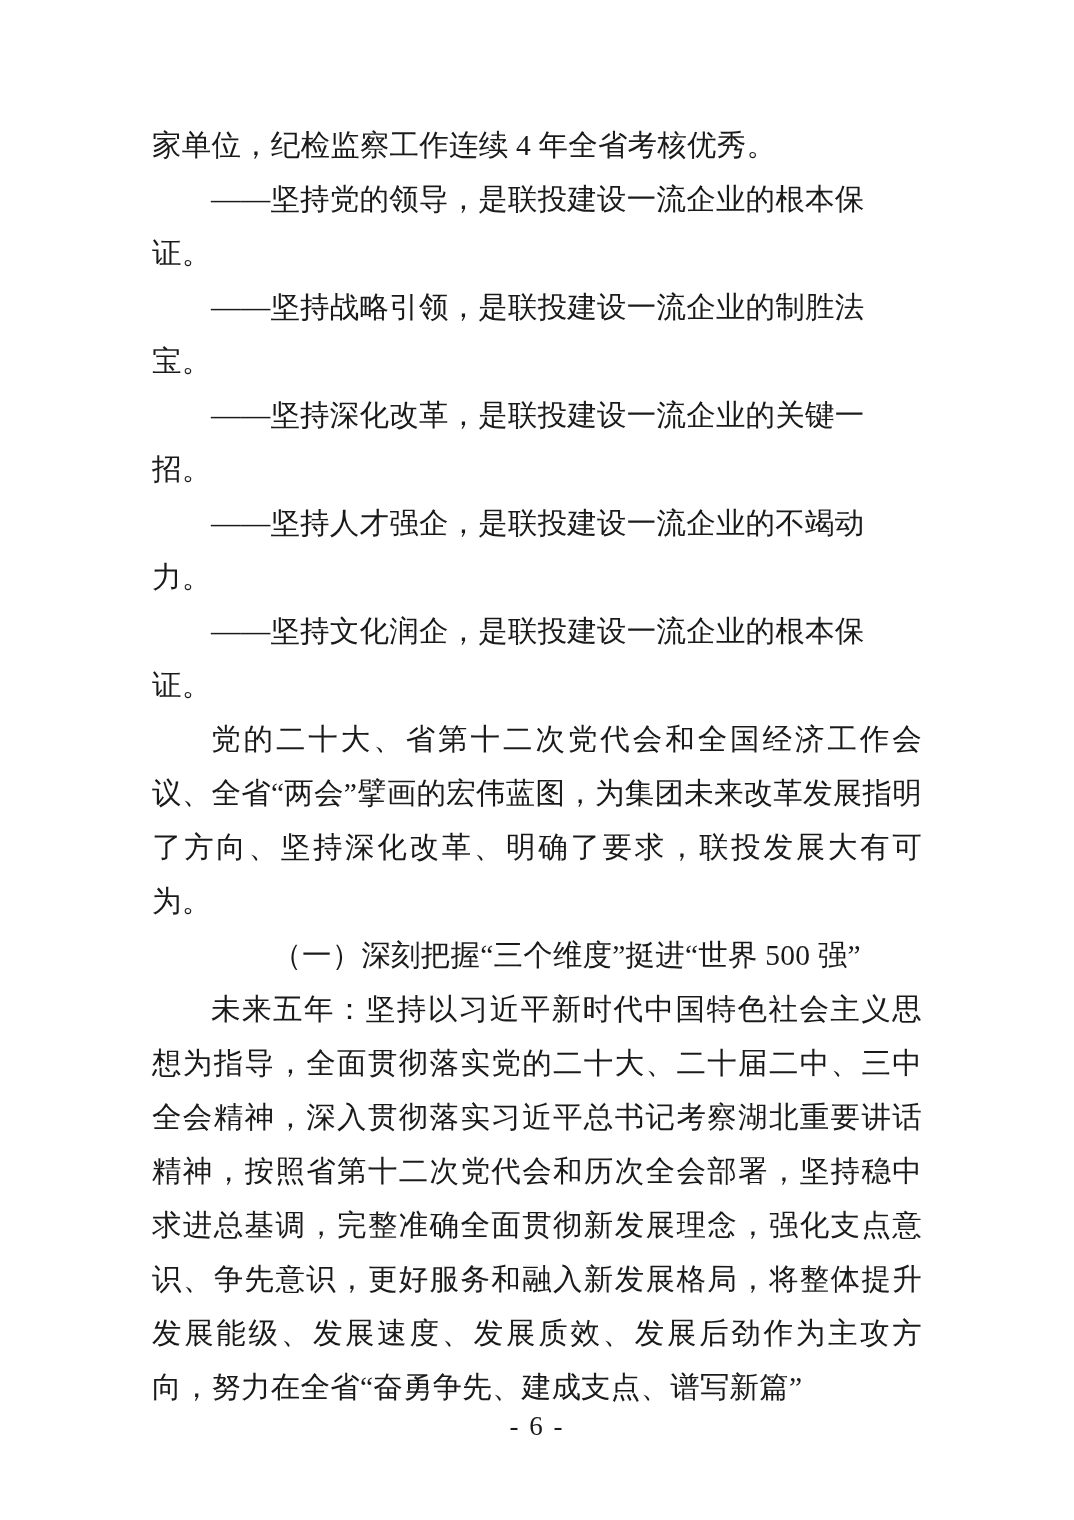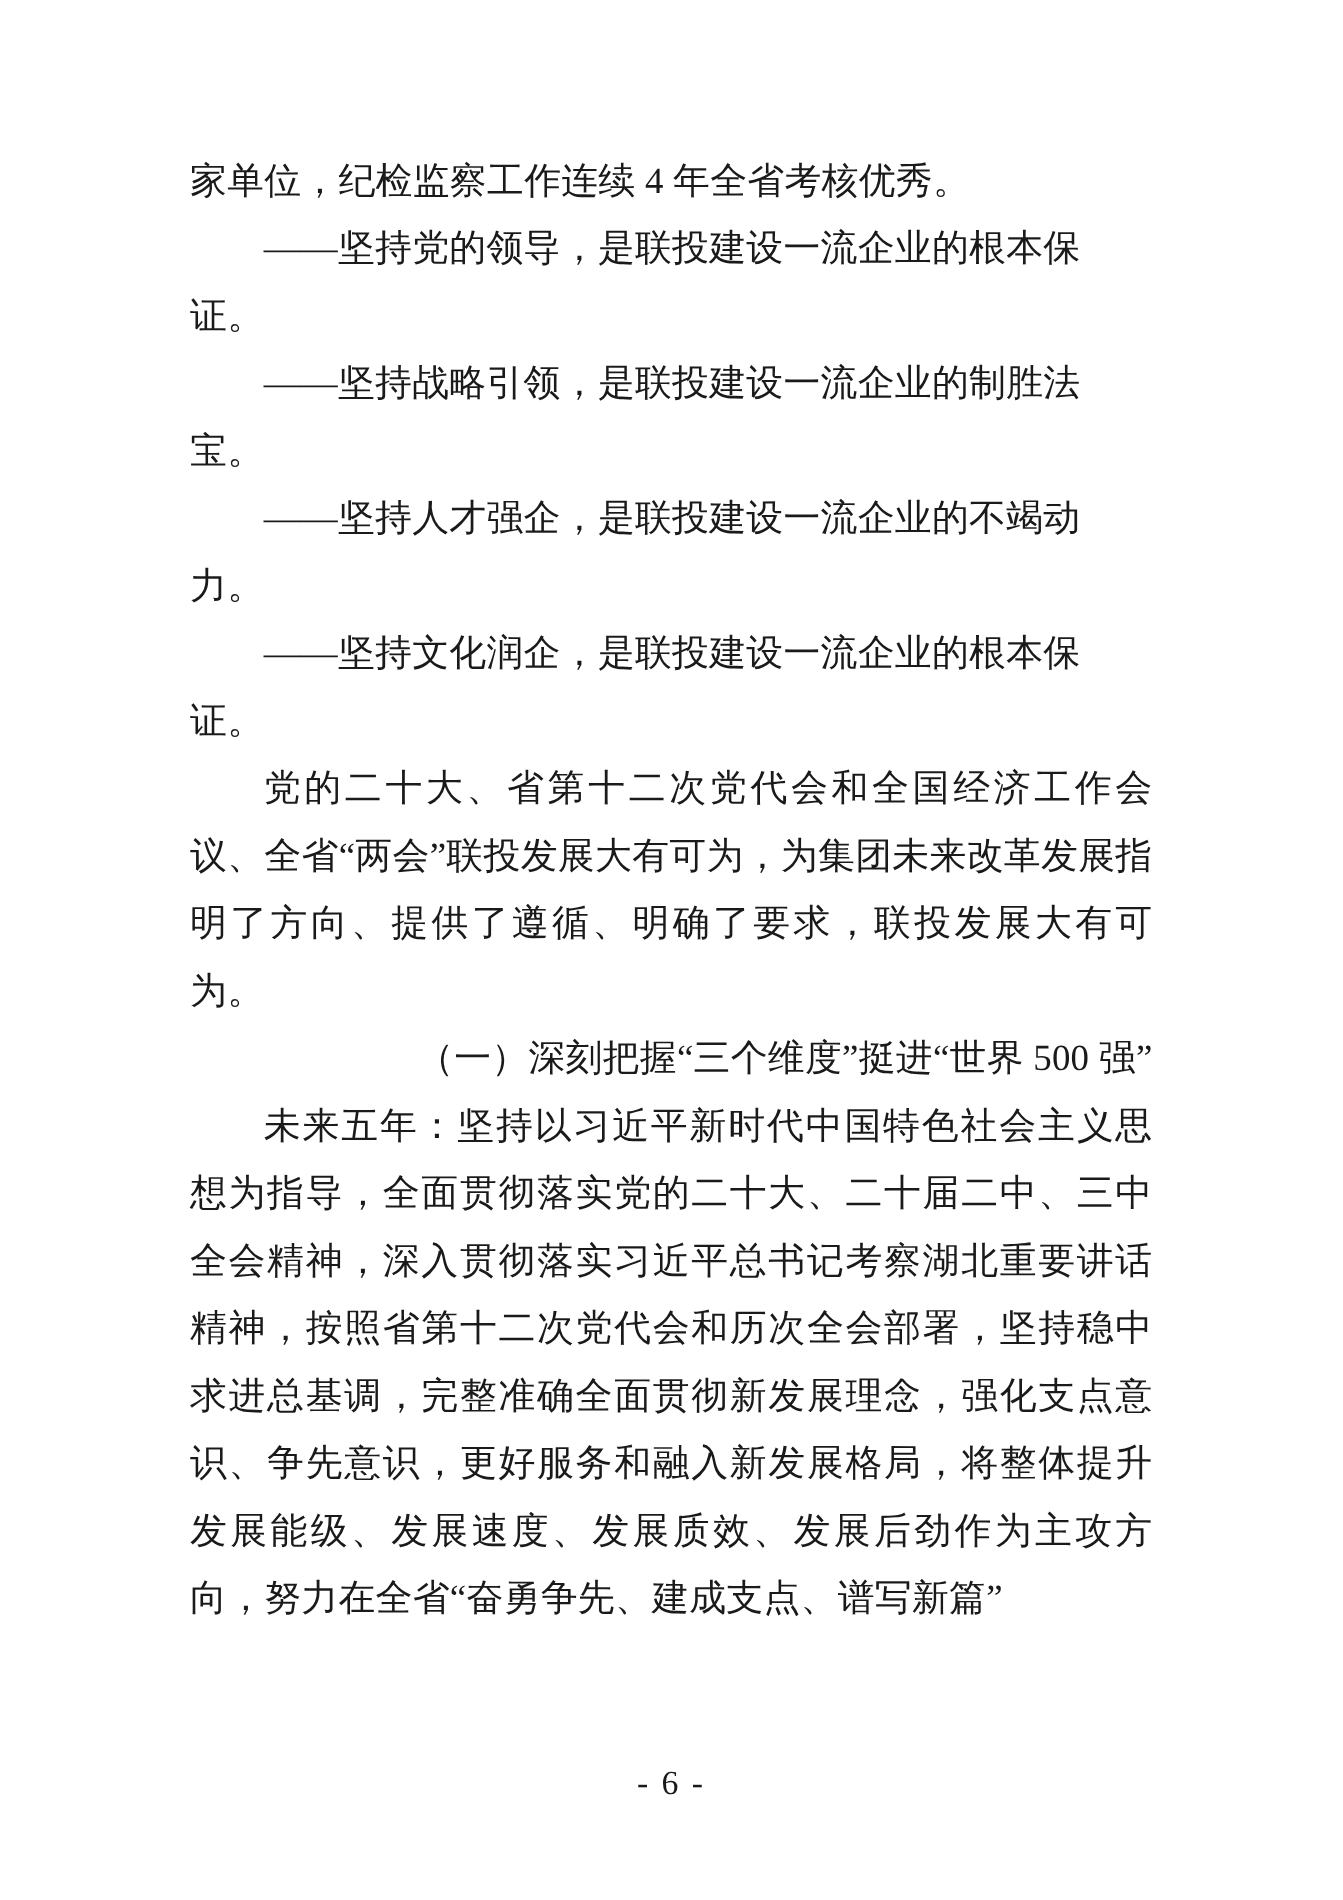--- a/index.html
+++ b/index.html
@@ -42,21 +42,21 @@
   }
   .dash-item {
     margin: 0;
     text-indent: 2em;
     text-align: left;
     font-family: Liberation Serif, serif;
   }
   .heading-sub {
     margin: 0;
     text-indent: 2em;
-    text-align: right;
+    text-align: center;
   }
   .page-number {
     position: absolute;
     left: 0;
     right: 0;
     bottom: 78px;
     text-align: center;
     font-size: 27px;
     font-family: "Liberation Serif", "DejaVu Serif", serif;
     color: #1a1a1a;
@@ -64,20 +64,21 @@
   }
 </style>
 </head>
 <body>
 
 <div class="page">
   <div class="doc-body">
     <p class="para cont">家单位，纪检监察工作连续 4 年全省考核优秀。</p>
     <p class="dash-item">——坚持党的领导，是联投建设一流企业的根本保证。</p>
     <p class="dash-item">——坚持战略引领，是联投建设一流企业的制胜法宝。</p>
+    <p class="dash-item">——坚持深化改革，是联投建设一流企业的关键一招。</p>
     <p class="dash-item">——坚持人才强企，是联投建设一流企业的不竭动力。</p>
     <p class="dash-item">——坚持文化润企，是联投建设一流企业的根本保证。</p>
-    <p class="para">党的二十大、省第十二次党代会和全国经济工作会议、全省“两会”联投发展大有可为，为集团未来改革发展指明了方向、提供了遵循、明确了要求，联投发展大有可为。</p>
+    <p class="para">党的二十大、省第十二次党代会和全国经济工作会议、全省“两会”擘画的宏伟蓝图，为集团未来改革发展指明了方向、坚持深化改革、明确了要求，联投发展大有可为。</p>
     <p class="heading-sub">（一）深刻把握“三个维度”挺进“世界 500 强”</p>
     <p class="para">未来五年：坚持以习近平新时代中国特色社会主义思想为指导，全面贯彻落实党的二十大、二十届二中、三中全会精神，深入贯彻落实习近平总书记考察湖北重要讲话精神，按照省第十二次党代会和历次全会部署，坚持稳中求进总基调，完整准确全面贯彻新发展理念，强化支点意识、争先意识，更好服务和融入新发展格局，将整体提升发展能级、发展速度、发展质效、发展后劲作为主攻方向，努力在全省“奋勇争先、建成支点、谱写新篇”</p>
   </div>
   <div class="page-number">- 6 -</div>
 </div>
 
 </body></html>

